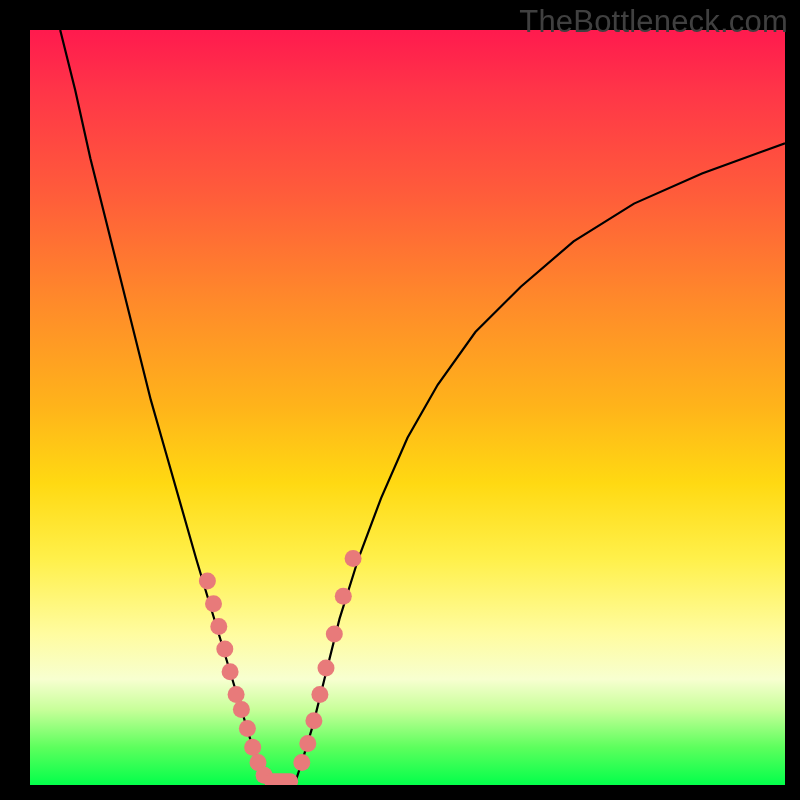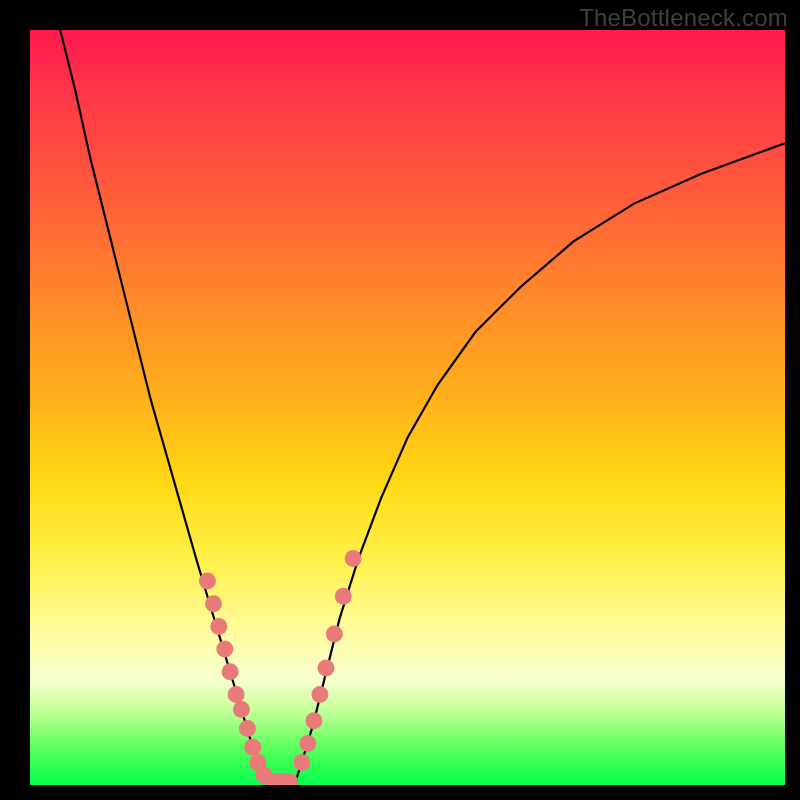--- a/index.html
+++ b/index.html
@@ -37,21 +37,21 @@
       #c8ff9a 90%,
       #5dff5d 95%,
       #03ff4a 100%
     );
   }
   .watermark {
     position: absolute;
     top: 4px;
     right: 12px;
     color: #404040;
-    font-size: 24px;
+    font-size: 31px;
     font-weight: 400;
     letter-spacing: 0.2px;
     font-family: Arial, Helvetica, sans-serif;
   }
   svg.curve {
     position: absolute;
     inset: 0;
     width: 100%;
     height: 100%;
   }

